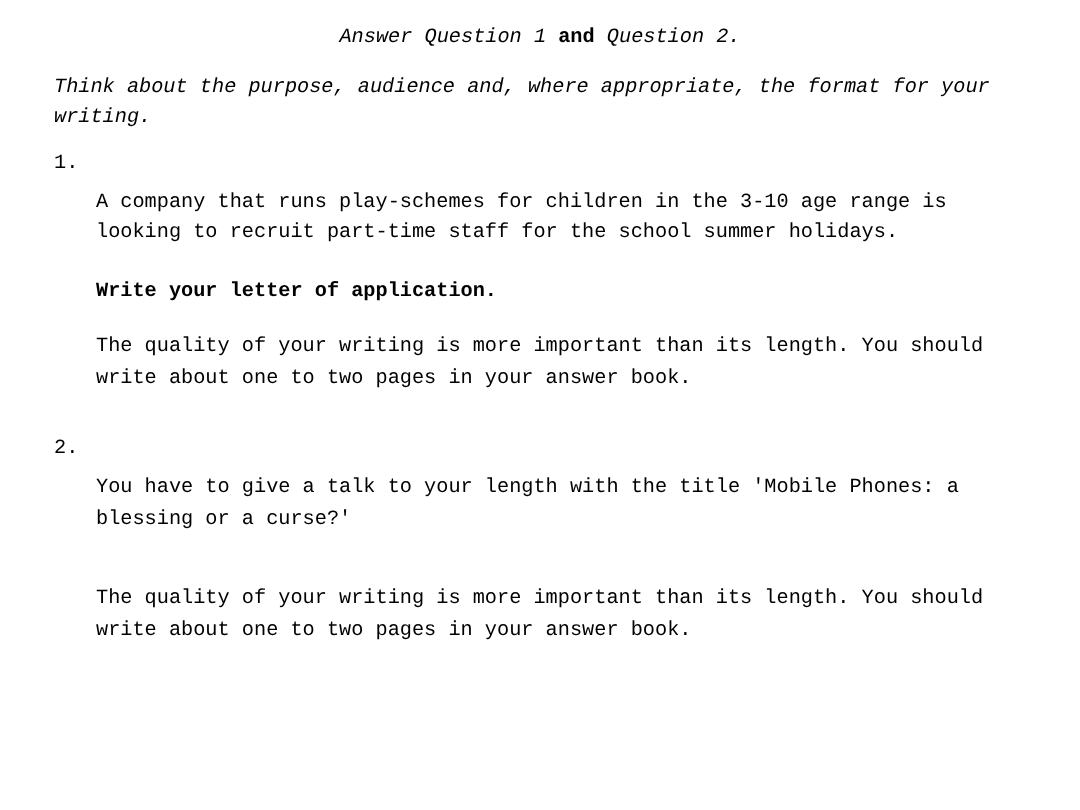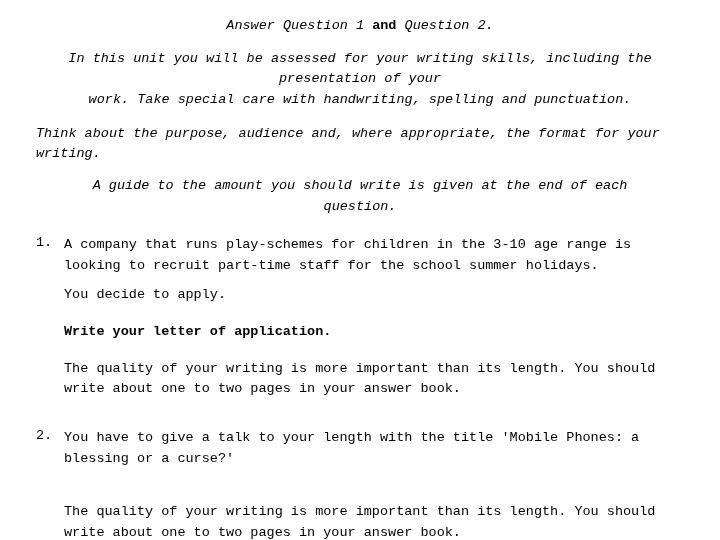--- a/index.html
+++ b/index.html
@@ -69,20 +69,21 @@
 
     .question-number {
       min-width: 28px;
       font-family: 'Courier New', Courier, monospace;
       font-size: 13.5px;
     }
 
     .question-text {
       flex: 1;
       line-height: 1.55;
+      margin-top: 24px;
     }
 
     .indented-block {
       padding-left: 28px;
       margin-bottom: 6px;
       line-height: 1.55;
     }
 
     .bold-instruction {
       font-weight: bold;
@@ -102,40 +103,30 @@
   </style>
 </head>
 <body>
 
 <div class="page">
 
   <div class="title-line">
     <span>Answer Question 1 </span><span class="bold">and</span><span> Question 2.</span>
   </div>
 
-  <div class="intro-block">
-    <span>In this unit you will be assessed for your writing skills, including the presentation of your</span><br>
-    <span>work.   Take special care with handwriting, spelling and punctuation.</span>
-  </div>
 
   <div class="think-block">
     <span>Think about the purpose, audience and, where appropriate, the format for your writing.</span>
   </div>
 
-  <div class="guide-block">
-    <span>A guide to the amount you should write is given at the end of each question.</span>
-  </div>
 
   <div class="question-block">
     <div class="question-row">
       <span class="question-number">1.</span>
       <span class="question-text">A company that runs play-schemes for children in the 3-10 age range is looking to recruit part-time staff for the school summer holidays.</span>
-    </div>
-    <div class="indented-block">
-      <span>You decide to apply.</span>
     </div>
     <div class="spacer"></div>
     <span class="bold-instruction">Write your letter of application.</span>
     <div class="spacer"></div>
     <div class="quality-note">
       <span>The quality of your writing is more important than its length.  You should write about one to two pages in your answer book.</span>
     </div>
   </div>
 
   <div class="spacer"></div>

